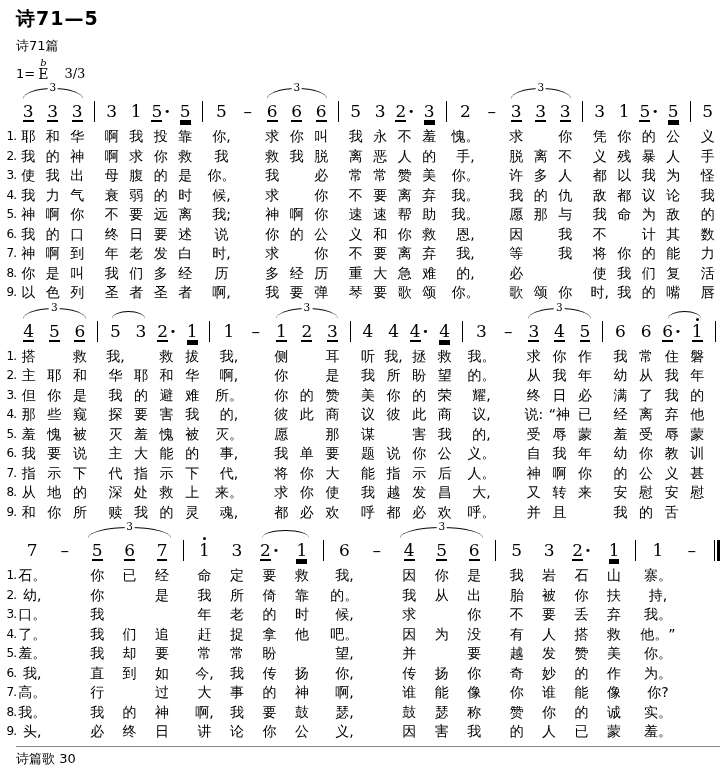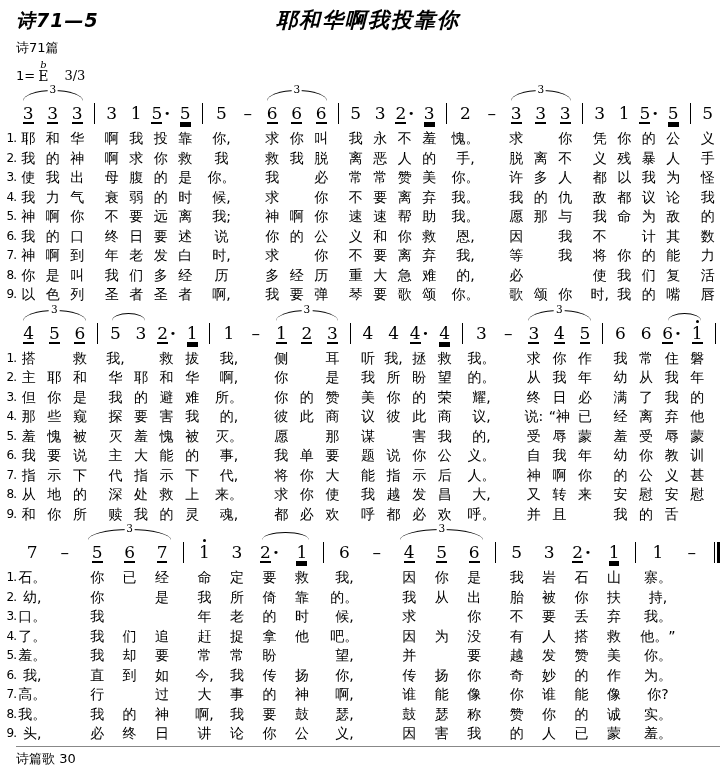--- a/index.html
+++ b/index.html
@@ -4,21 +4,21 @@
 <title>耶和华啊我投靠你</title>
 <style>
   html,body{margin:0;padding:0;}
   body{
     width:726px;height:770px;box-sizing:border-box;
     padding:6px 6px 0 16px;
     background:#ffffff;color:#000;
     font-family:"DejaVu Sans",sans-serif;
     display:flex;flex-direction:column;overflow:hidden;
   }
-  .hdr{display:grid;grid-template-columns:1fr auto 1fr;align-items:baseline;font-style:italic;}
+  .hdr{display:grid;grid-template-columns:1fr auto 1fr;align-items:baseline;}
   .catalog{font-size:19px;font-weight:bold;justify-self:start;letter-spacing:1px;}
   .title{font-size:21px;font-weight:bold;letter-spacing:2px;}
   .psalm{font-size:13px;margin-top:5px;}
   .keyrow{font-size:13px;margin:3px 0 0;display:flex;align-items:flex-end;gap:16px;}
   .keysig{display:inline-flex;align-items:flex-end;}
   .flatstack{display:inline-flex;flex-direction:column;align-items:flex-start;line-height:1;margin-left:3px;}
   .flat{font-size:10px;font-family:"DejaVu Serif",serif;font-style:italic;margin:0 0 -1px 2px;}
   .keynote{font-size:14px;font-family:"DejaVu Serif",serif;}
   .timesig{font-size:13px;font-family:"DejaVu Serif",serif;}
   .score{display:flex;flex-direction:column;gap:4px;margin-top:6px;}
@@ -49,21 +49,20 @@
   }
   .lyr{position:relative;text-align:center;font-size:14px;line-height:19.5px;white-space:nowrap;}
   .vnum{position:absolute;right:100%;font-size:12px;letter-spacing:-1px;}
   .footer{margin-top:auto;border-top:1px solid #888;padding:3px 0 2px;font-size:13px;}
 </style>
 </head>
 <body>
 
 <div class="hdr">
   <div class="catalog">诗71—5</div>
-  <div class="title">耶和华啊我投靠你</div>
   <div></div>
 </div>
 
 <div class="psalm">诗71篇</div>
 
 <div class="keyrow">
   <span class="keysig">
     <span>1=</span>
     <span class="flatstack">
       <span class="flat">b</span>

